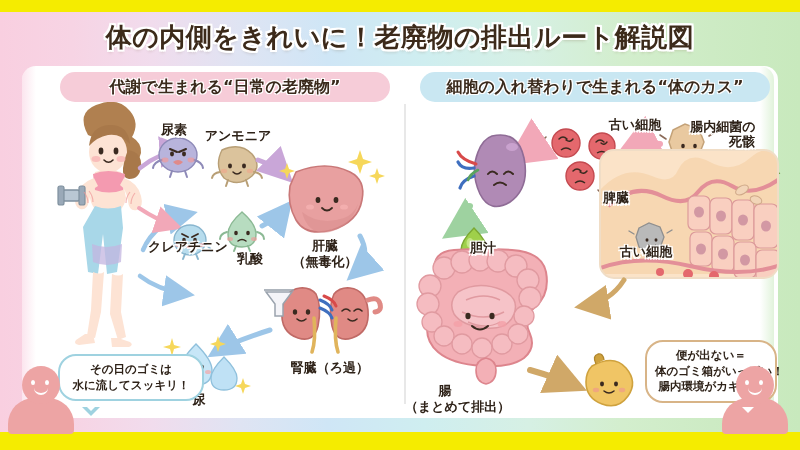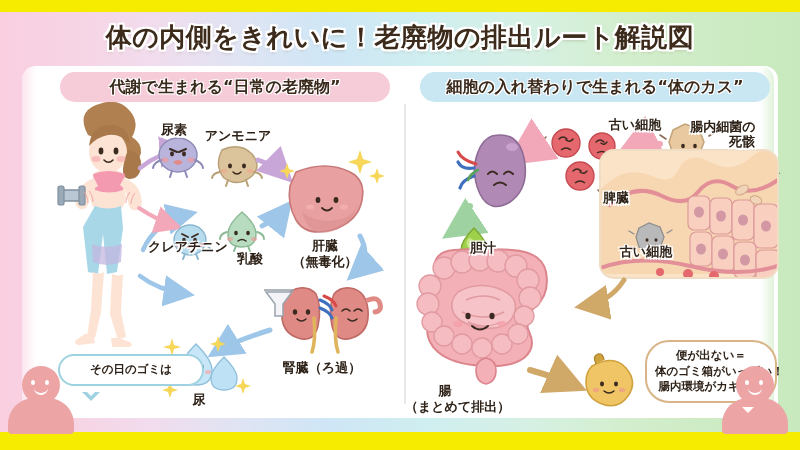--- a/index.html
+++ b/index.html
@@ -507,44 +507,45 @@
   <div class="lab" style="left:152px; top:122px; width:44px;">尿素</div>
   <div class="lab" style="left:200px; top:128px; width:76px;">アンモニア</div>
   <div class="lab" style="left:145px; top:215px; width:86px;margin-top:24px;">クレアチニン</div>
   <div class="lab" style="left:219px; top:251px; width:44px;text-align:right;">乳酸</div>
 
   <div>
     <div class="lab" style="left:299px; top:238px; width:52px;">肝臓</div>
     <div class="lab" style="left:292px; top:254px; width:66px;">（無毒化）</div>
   </div>
 
-  <div class="lab" style="left:275px; top:360px; width:94px;">腎臓（ろ過）</div>
+  <div class="lab" style="left:275px; top:360px; width:94px;text-align:right;">腎臓（ろ過）</div>
   <div class="lab" style="left:185px; top:392px; width:28px;">尿</div>
 
   <div class="bubble bubble-l" style="left:58px; top:354px; width:146px;">
     <div>その日のゴミは</div>
+    <div>水に流してスッキリ！</div>
   </div>
 
   <div class="lab" style="left:585px; top:190px; width:44px;text-align:right;">脾臓</div>
   <div class="lab" style="left:604px; top:117px; width:62px;">古い細胞</div>
 
   <div>
     <div class="lab" style="left:683px; top:119px; width:80px;">腸内細菌の</div>
     <div class="lab" style="left:712px; top:134px; width:60px;">死骸</div>
   </div>
 
   <div class="lab" style="left:613px; top:244px; width:66px;">古い細胞</div>
   <div class="lab" style="left:464px; top:240px; width:38px;">胆汁</div>
 
   <div>
     <div class="lab" style="left:431px; top:383px; width:28px;">腸</div>
     <div class="lab" style="left:405px; top:399px; width:90px;">（まとめて排出）</div>
   </div>
 
-  <div class="bubble bubble-r warm" style="left:645px; top:340px; width:132px;border-radius:24px;">
+  <div class="bubble bubble-r warm" style="left:645px; top:340px; width:132px;">
     <div>便が出ない＝</div>
     <div>体のゴミ箱がいっぱい！</div>
     <div>腸内環境がカギだよ</div>
   </div>
 
   <div class="person person-left">
     <div class="body"></div>
     <div class="head"></div>
     <div class="eye l"></div>
     <div class="eye r"></div>

